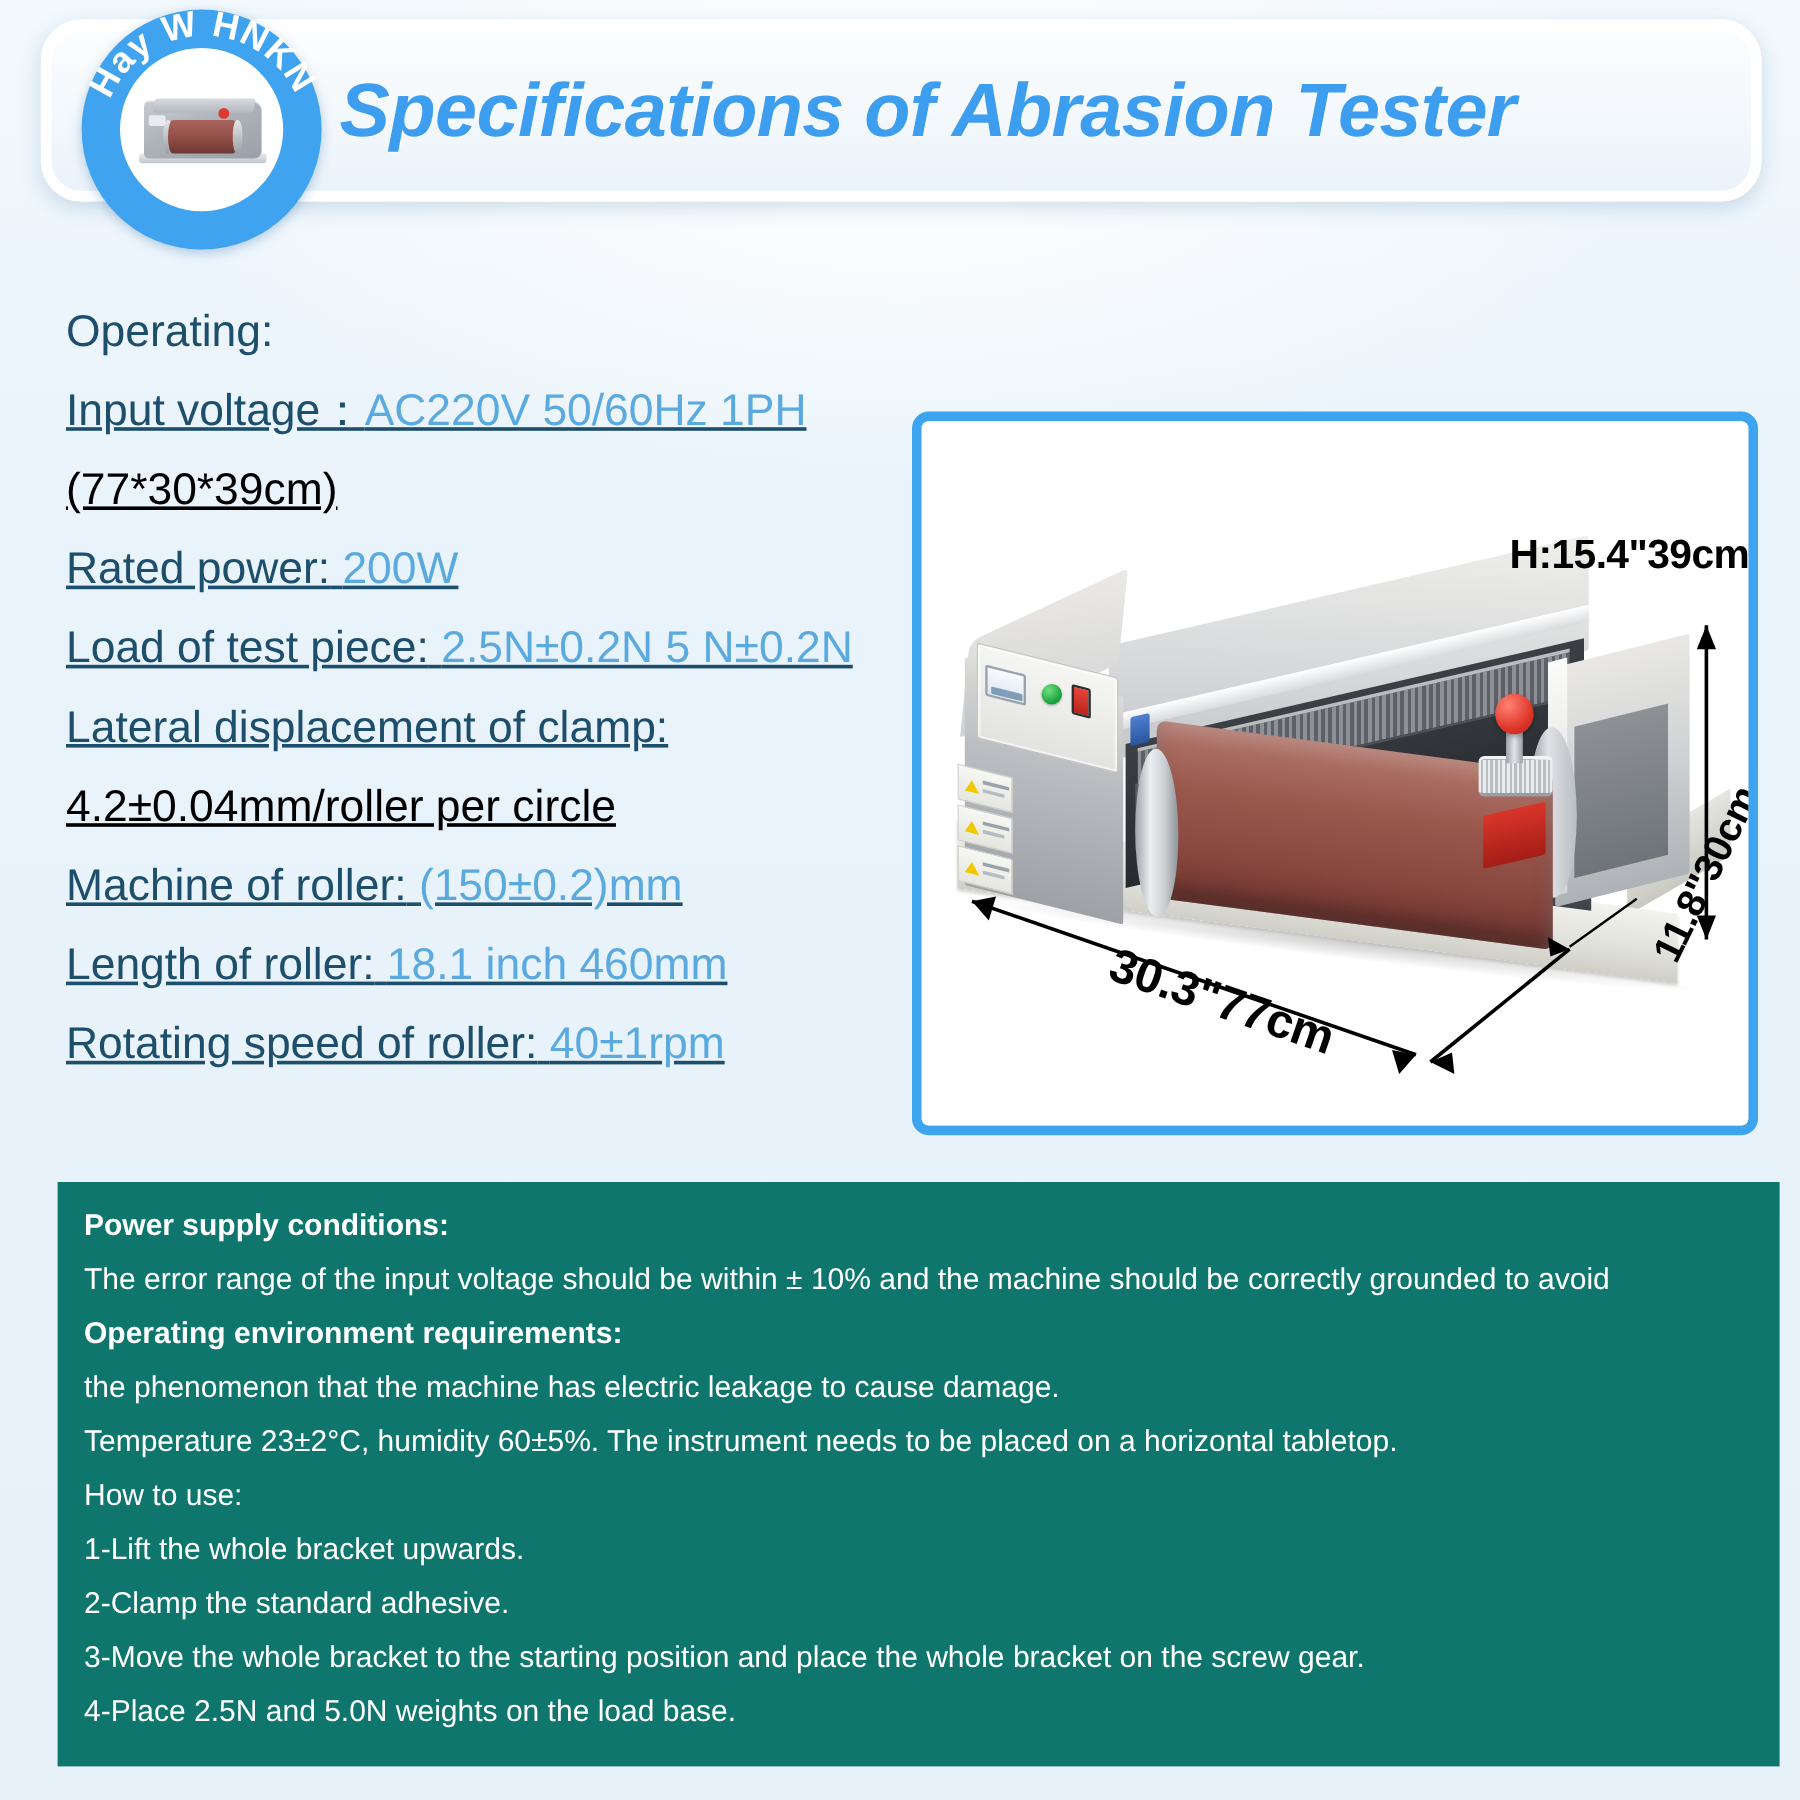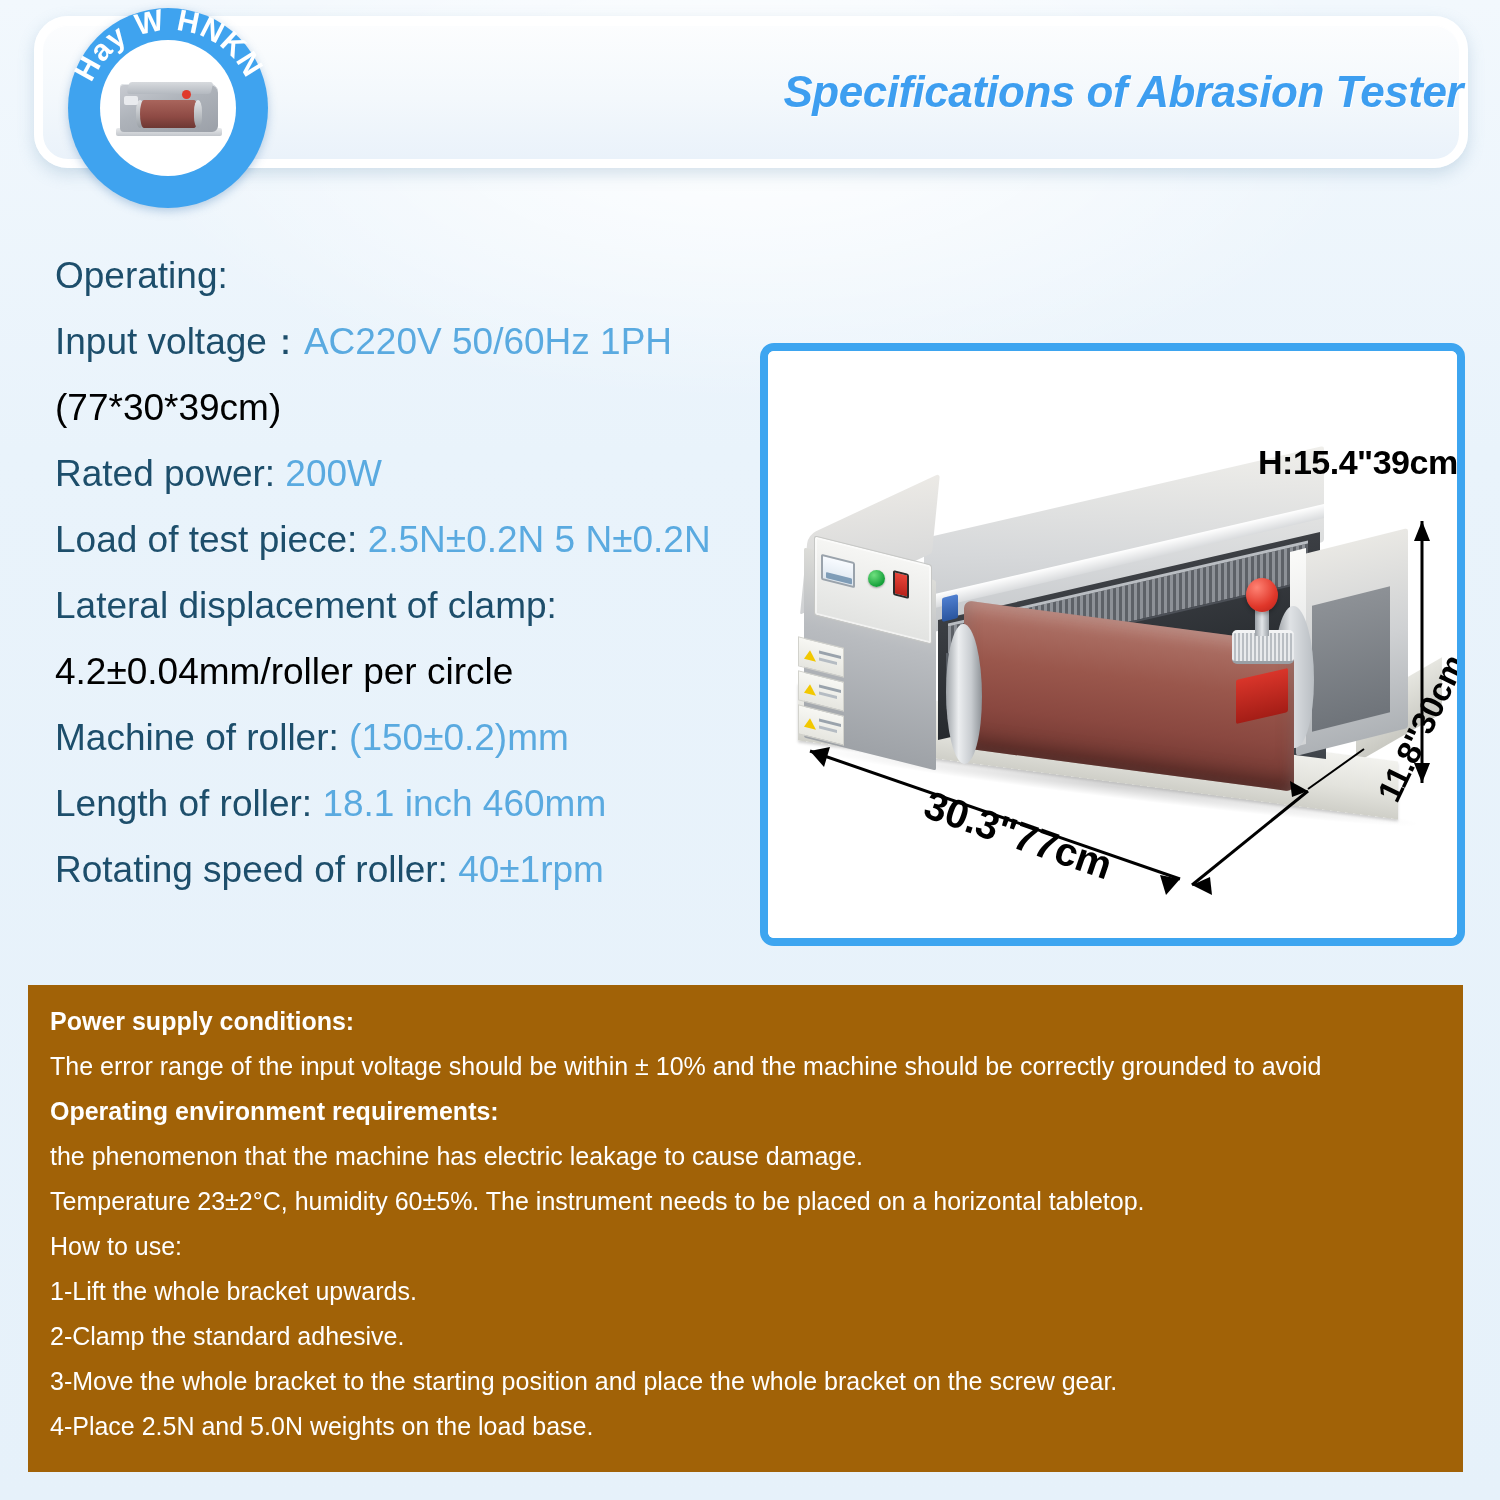--- a/index.html
+++ b/index.html
@@ -26,28 +26,27 @@
     background:linear-gradient(180deg,#fcfdfe 0%, #f3f8fc 55%, #eaf2fa 100%);
     border:9px solid #ffffff;
     border-radius:34px;
     box-shadow:0 6px 16px rgba(120,160,190,0.30), 0 1px 0 rgba(255,255,255,0.9) inset;
     z-index:2;
     display:flex; align-items:center;
   }
   .header-title {
     position:absolute; left:240px; top:50%; transform:translateY(-50%);
     width:1180px;
-    font-size:44px;
+    font-size:63px;
     font-weight:bold;
     font-style:italic;
     color:#3d9ef0;
     letter-spacing:-0.5px;
     white-space:nowrap;
     text-shadow:1px 1px 0 rgba(255,255,255,0.8);
-    text-align:right;
   }
 
   
   .logo-badge {
     position:absolute; left:62px; top:24px;
     width:212px; height:172px;
     z-index:5;
   }
   .logo-circle {
     position:absolute; left:0; top:0; width:212px; height:172px;
@@ -100,20 +99,21 @@
   
   .params {
     position:absolute; left:55px; top:243px; width:720px;
     z-index:3;
   }
   .param-line {
     font-size:37px;
     line-height:66px;
     white-space:nowrap;
     color:#1d4e6b;
+    text-decoration:underline;
   }
   .param-line .lbl { color:#1d4e6b; }
   .param-line .val { color:#5aaae0; }
   .param-line.val-only { color:#000000; }
   .param-head { font-size:37px; line-height:66px; color:#1d4e6b; }
 
   
   .photo-panel {
     position:absolute; left:760px; top:343px; width:705px; height:603px;
     background:#ffffff;
@@ -324,22 +324,22 @@
     left:602px; top:440px;
     font-size:33px;
     transform:rotate(-64deg);
     transform-origin:left top;
     letter-spacing:-0.5px;
   }
   .arrow-svg { position:absolute; inset:0; width:100%; height:100%; pointer-events:none; }
 
   
   .info-panel {
-    position:absolute; left:28px; top:985px; width:1435px; height:487px;
-    background:#a16207;
+    position:absolute; left:48px; top:985px; width:1435px; height:487px;
+    background:#0f766e;
     z-index:3;
     padding:14px 22px 0 22px;
   }
   .info-line {
     color:#ffffff;
     font-size:25px;
     line-height:45px;
     white-space:nowrap;
   }
   .info-line.bold { font-weight:bold; }

